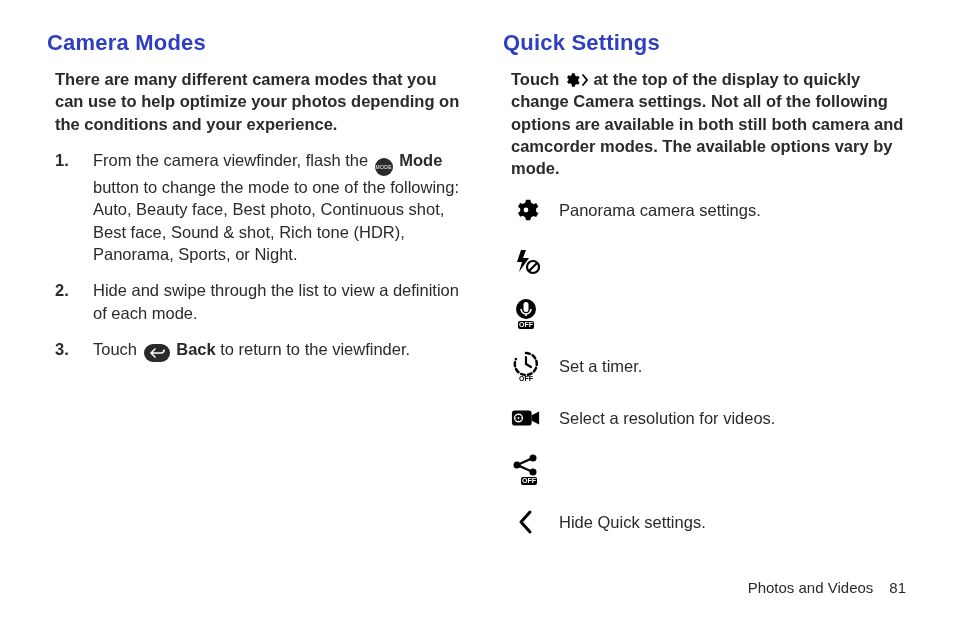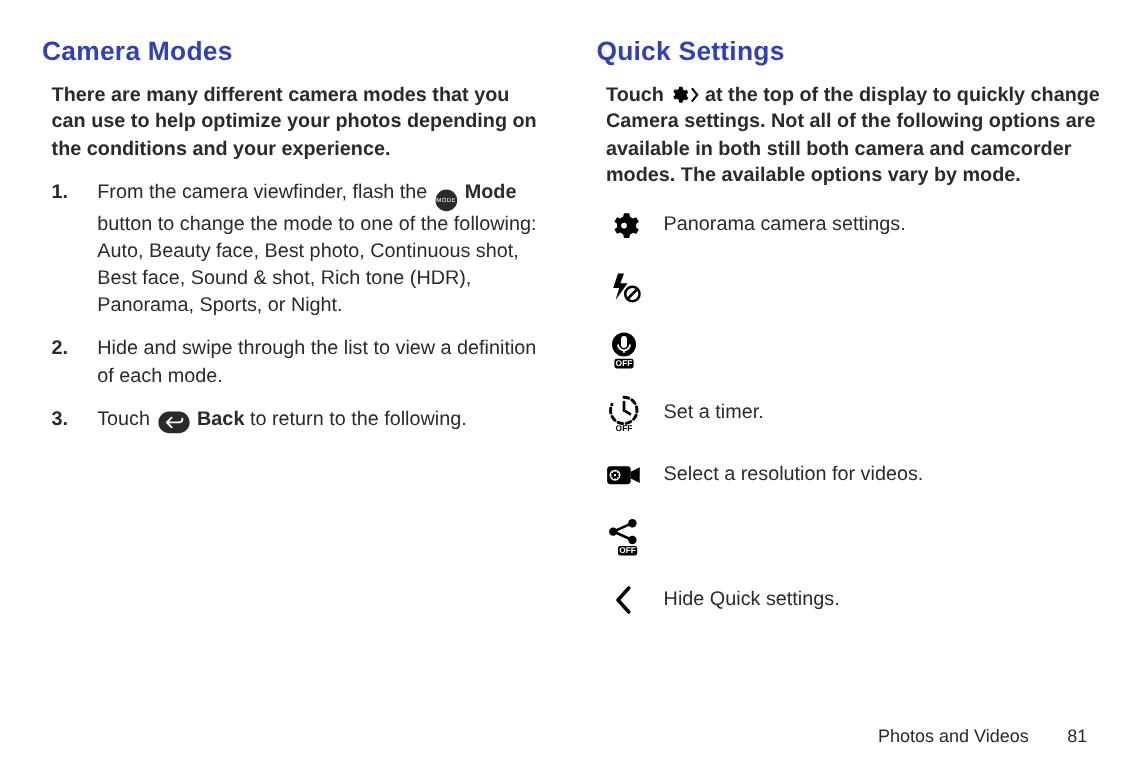--- a/index.html
+++ b/index.html
@@ -8,20 +8,21 @@
       height: 636px;
       background: #fff;
       font-family: Arial, Helvetica, sans-serif;
       color: #2a2a2a;
       position: relative;
     }
     .page {
       display: flex;
       padding: 30px 35px 0 35px;
       gap: 40px;
+      margin-left: 12px;
     }
     .col {
       flex: 1;
       min-width: 0;
     }
     .heading {
       color: #2e3fbf;
       font-weight: bold;
       font-size: 22px;
       margin-bottom: 12px;
@@ -100,25 +101,25 @@
       align-items: center;
       justify-content: center;
       flex-shrink: 0;
     }
     .qs-text {
       font-size: 16.5px;
       line-height: 1.3;
     }
     .footer {
       position: absolute;
-      bottom: 14px;
+      bottom: 40px;
       right: 48px;
       font-size: 15px;
       display: flex;
-      gap: 32px;
+      gap: 16px;
     }
     .off-lbl { font-size: 7px; font-weight: bold; fill: #000; font-family: Arial; }
     b { font-weight: bold; }
   </style>
 </head>
 <body>
 
 <div class="page">
   <div class="col">
     <div class="heading">Camera Modes</div>
@@ -142,21 +143,21 @@
 
       <div class="ol-item">
         <div class="ol-num">3.</div>
         <div class="ol-body">
           <span>Touch </span>
           <span class="inline-icon back-icon">
             <svg width="18" height="10" viewBox="0 0 18 10">
                 <path d="M3 5 L7 1 M3 5 L7 9 M3 5 H13 Q16 5 16 2" stroke="#fff" stroke-width="1.6" fill="none" stroke-linecap="round"></path>
               </svg>
           </span>
-          <b>Back</b><span> to return to the following.</span>
+          <b>Back</b><span> to return to the viewfinder.</span>
         </div>
       </div>
     </div>
   </div>
 
   <div class="col">
     <div class="heading">Quick Settings</div>
     <div class="intro">
       <span>Touch </span><span class="gear-chev">
         <svg width="16" height="16" viewBox="0 0 24 24">

